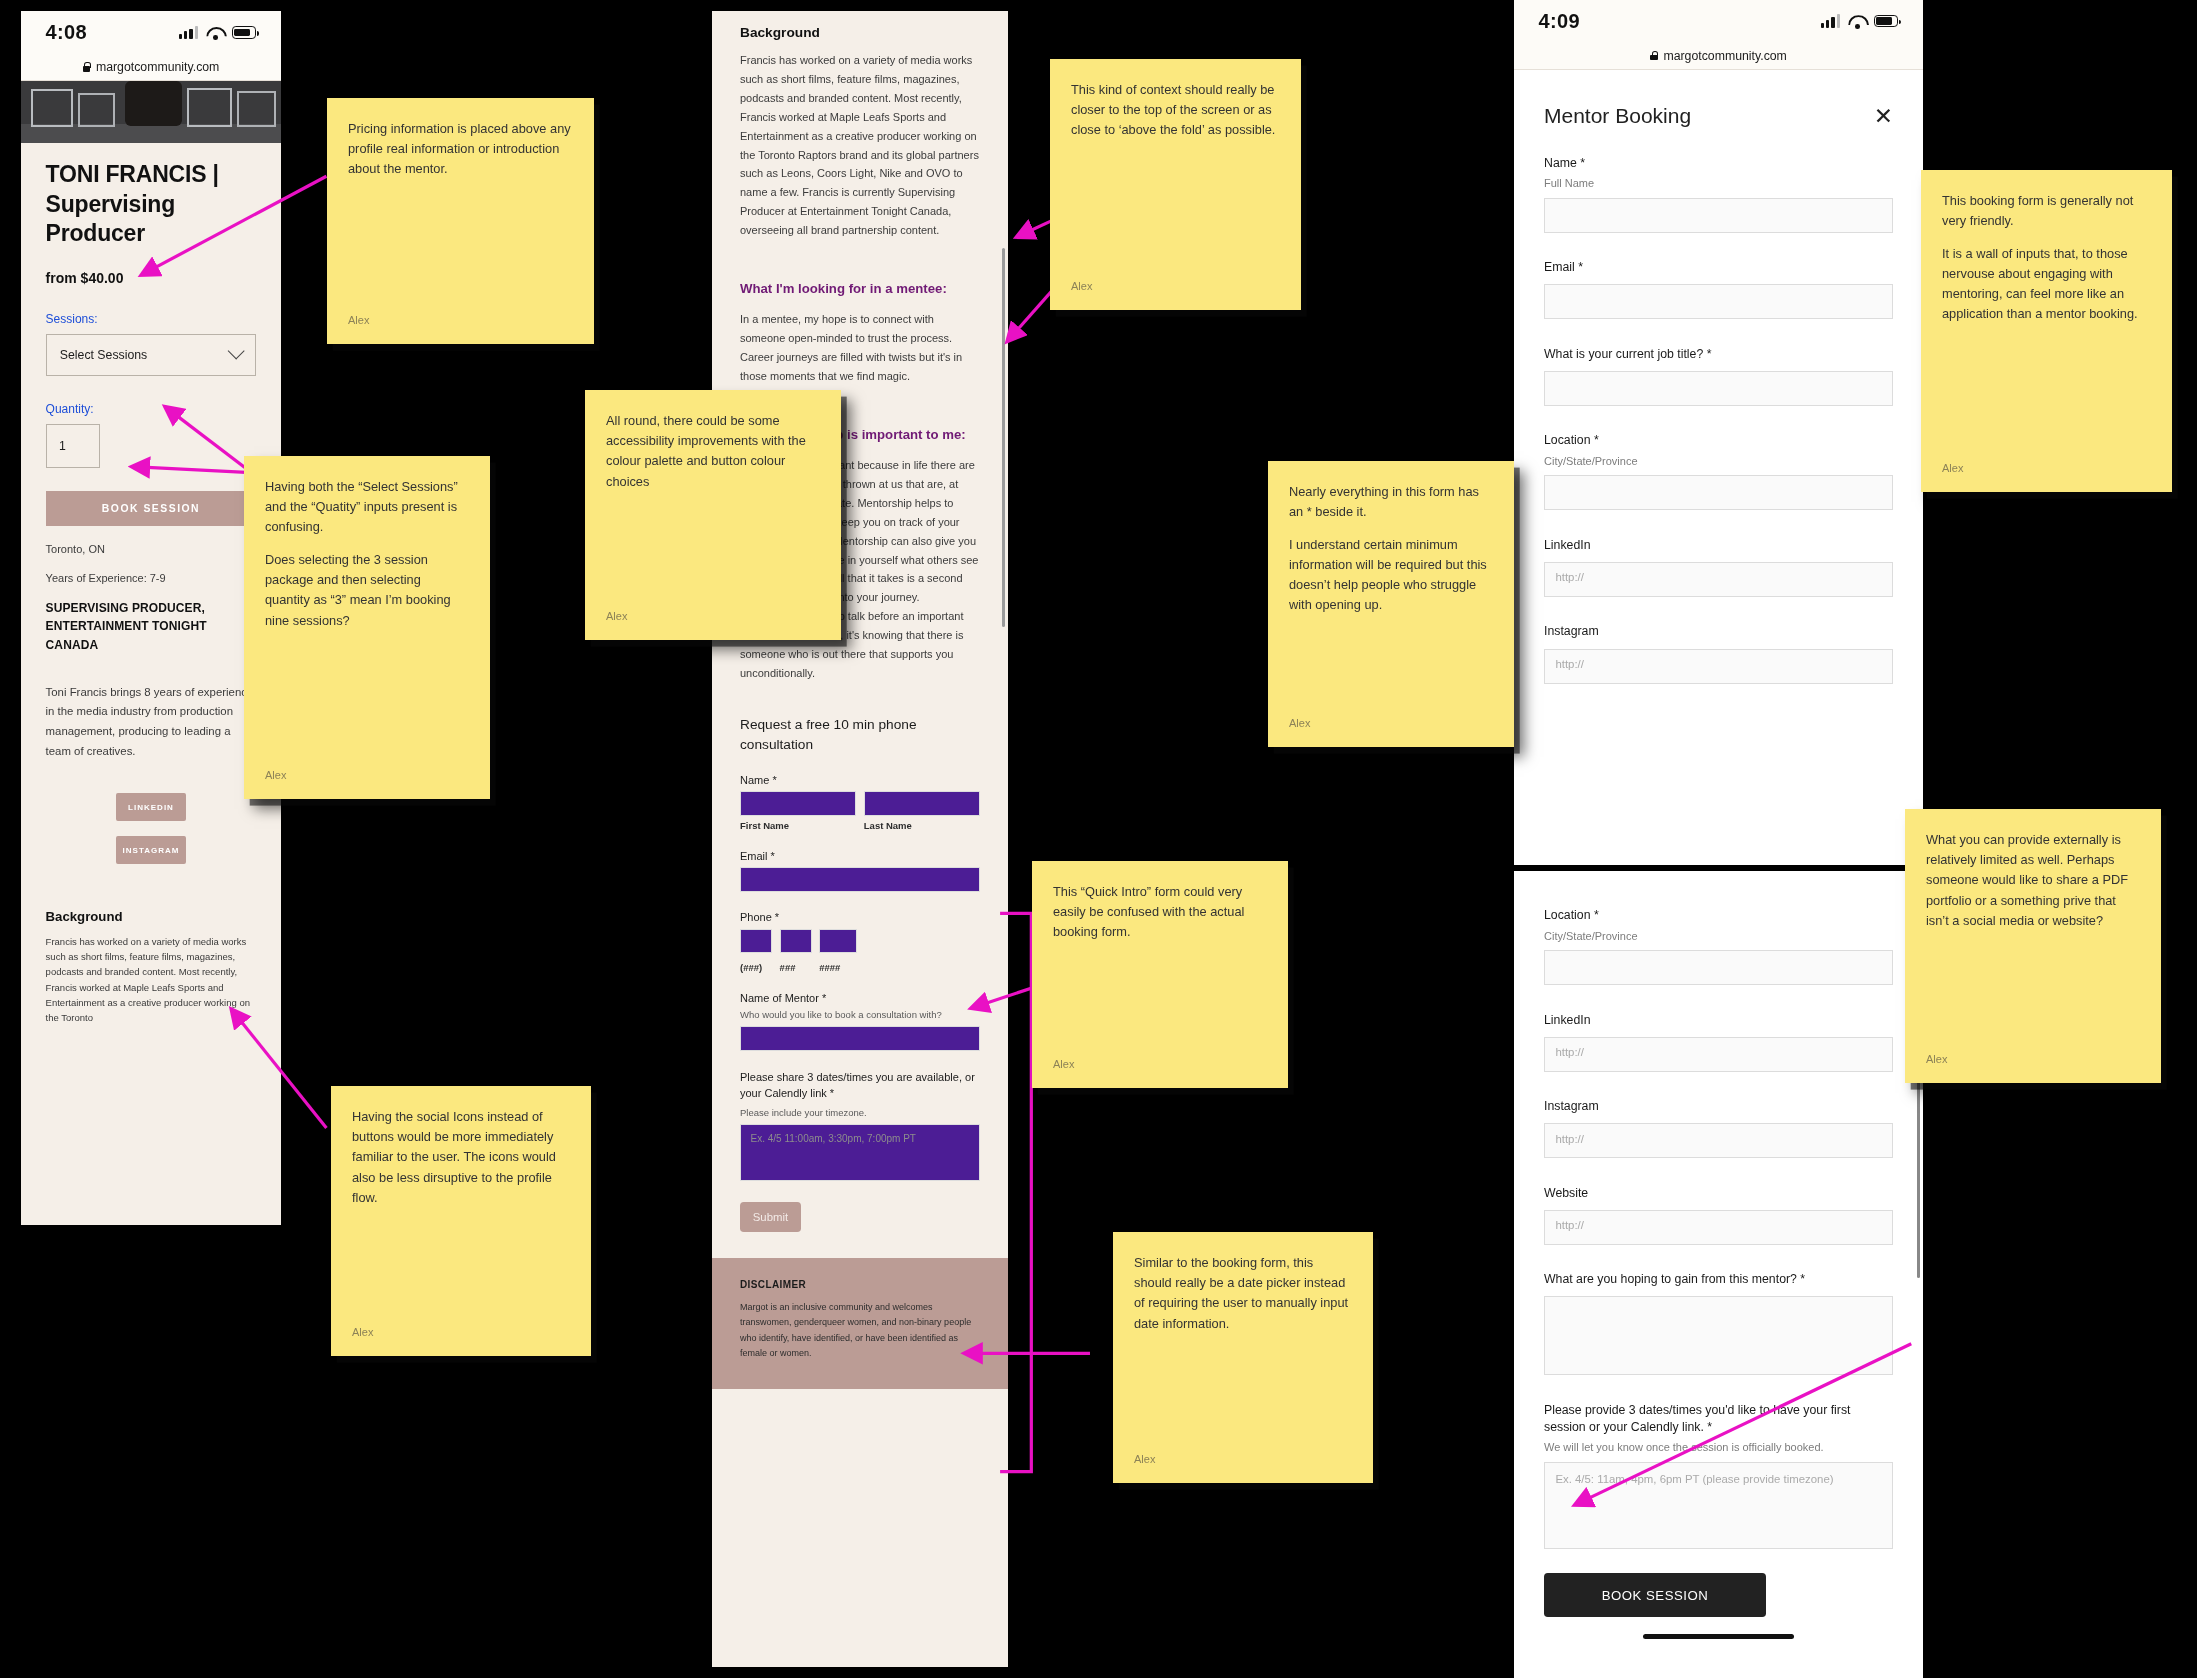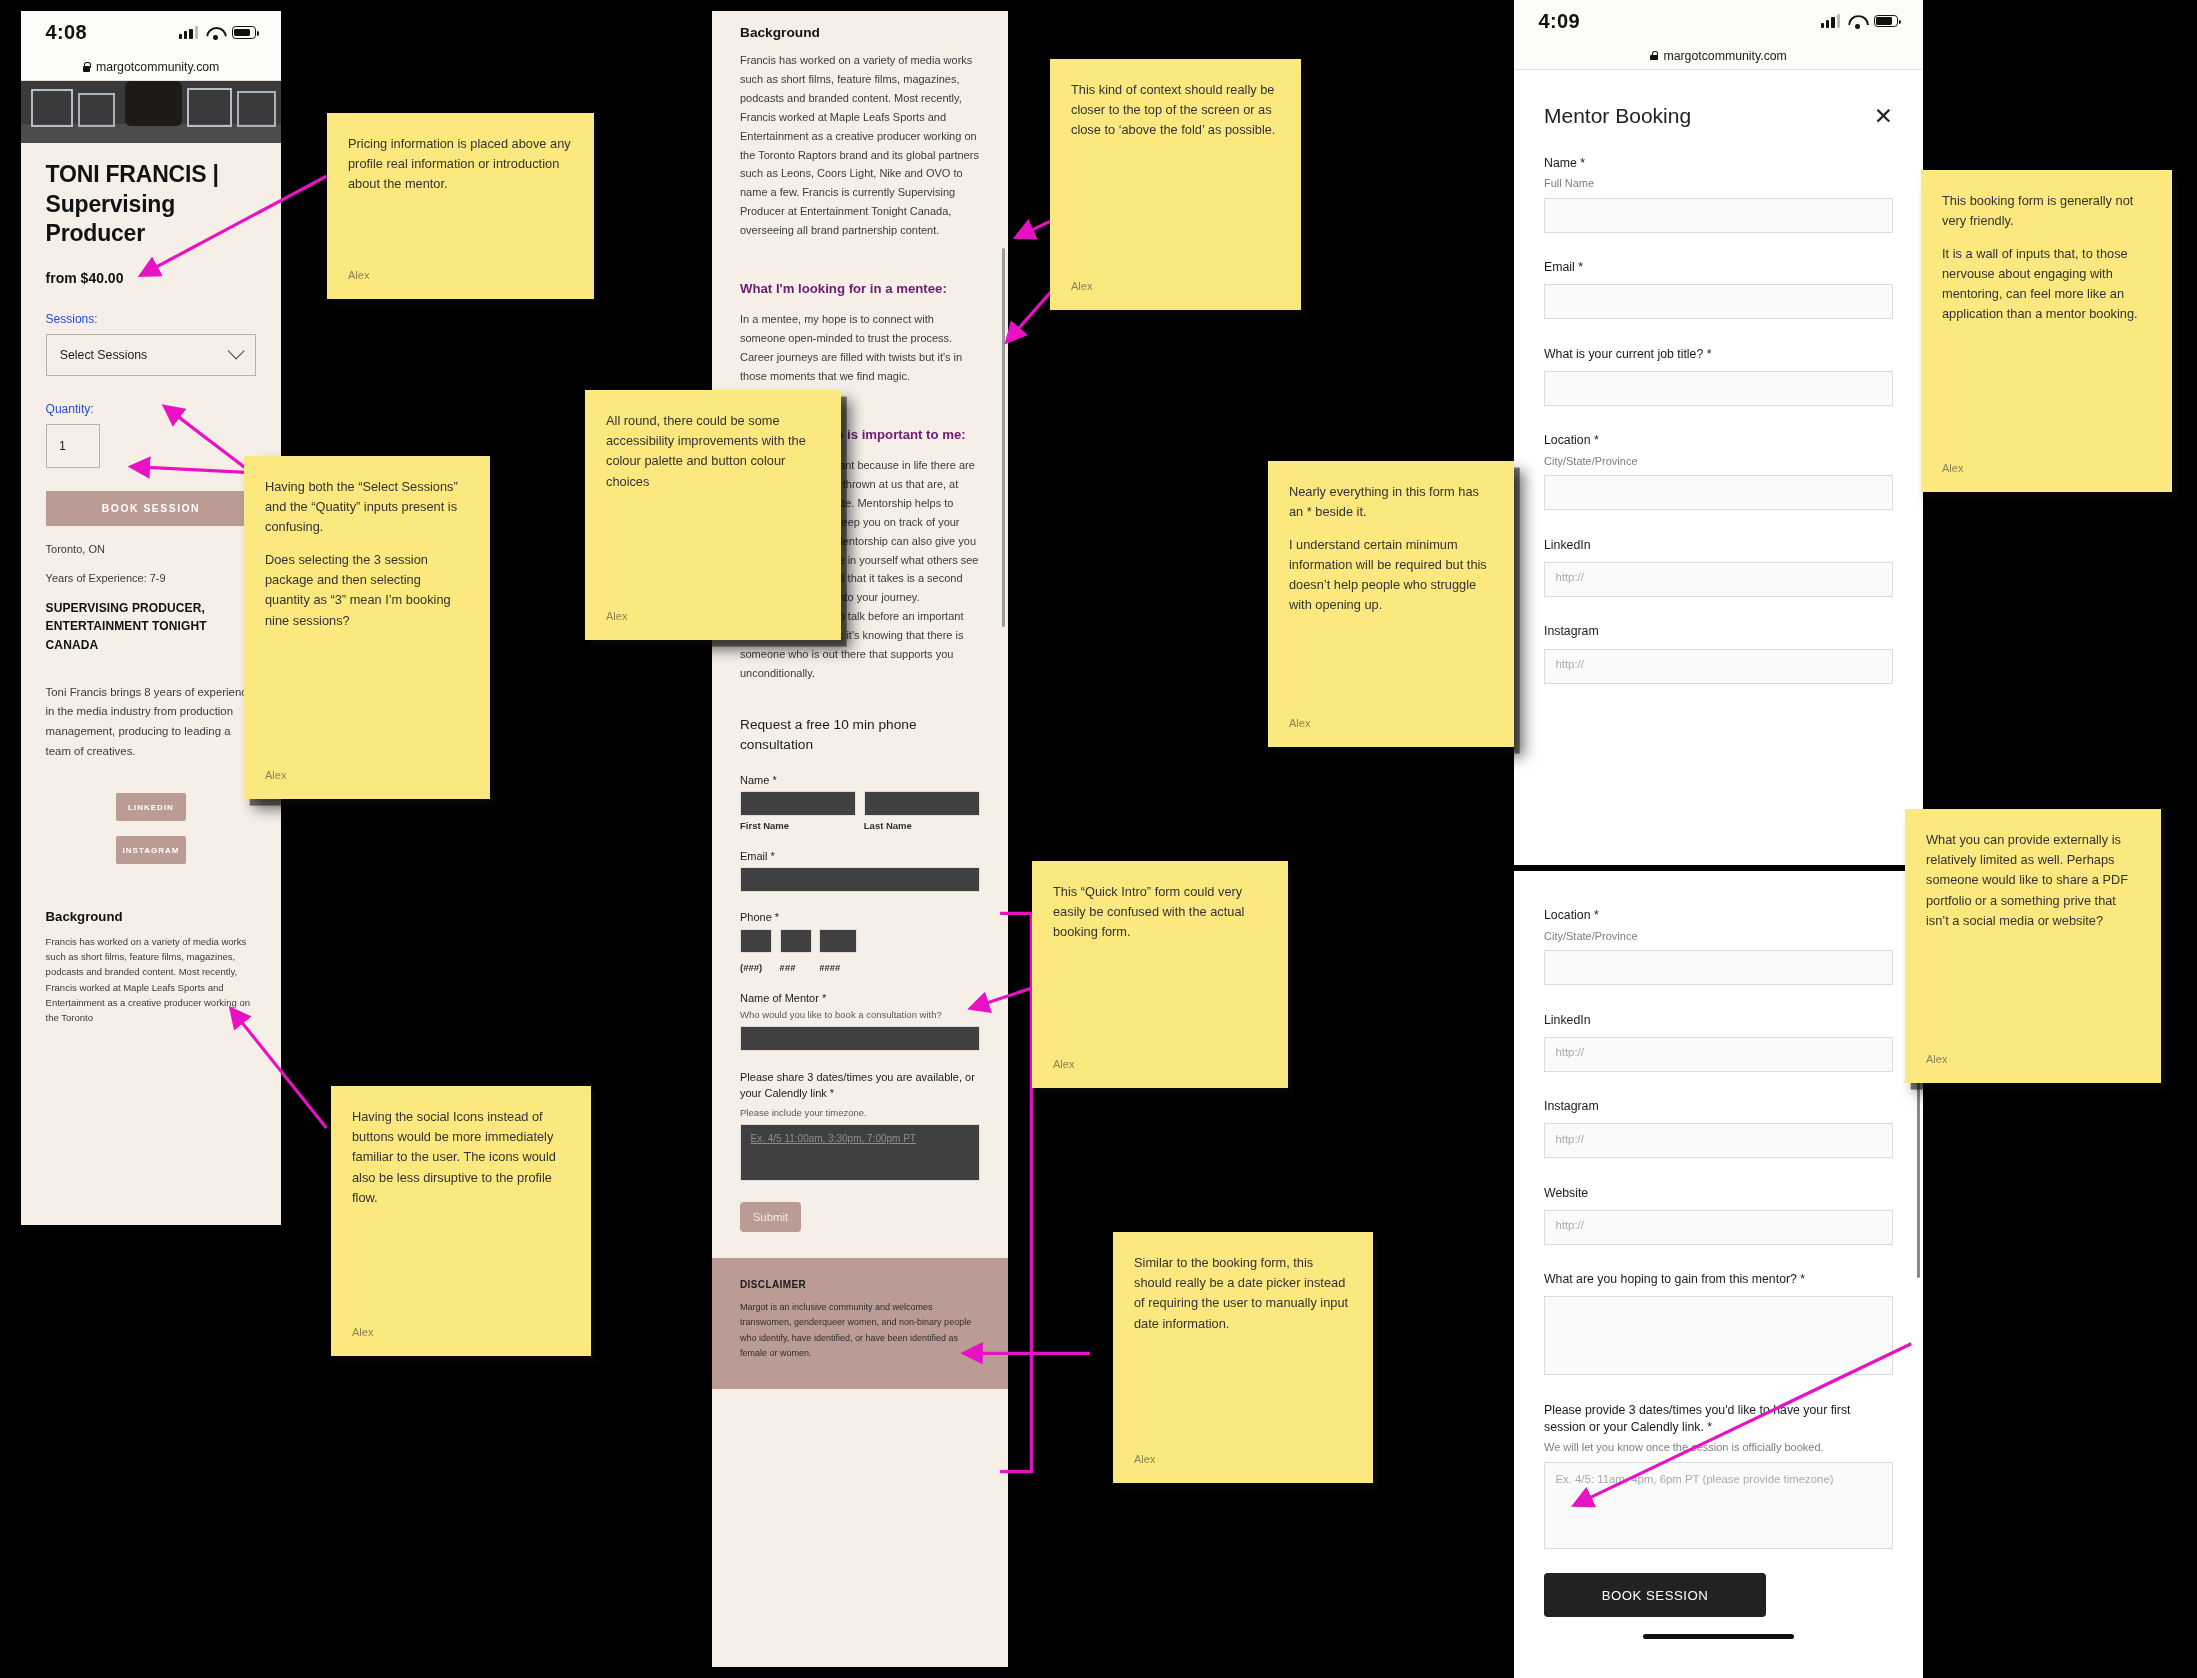--- a/index.html
+++ b/index.html
@@ -78,21 +78,21 @@
 
   
   #phone2 { left: 712px; top: 11.4px; width: 296px; height: 1656px; background:#f5efe8; }
   .p2body { padding: 0 28px; position:relative; }
   .p2 .h2 { font-size:13.7px; font-weight:700; color:#111; }
   .p2-para { font-size:11px; color:#3b3b3b; line-height:1.72; margin-top:11.4px; }
   .p2-h3 { font-size:13.2px; font-weight:700; color:#701a75; line-height:1.5; margin-top:39px; }
   .form-title { font-size:13.7px; color:#1c1c1c; line-height:1.45; margin-top:32px;}
   .fl { font-size:11px; color:#1c1c1c; margin-top:19px; margin-bottom:5.7px; }
   .fsub { font-size:9.5px; color:#5a5a5a; margin-top:1.9px; margin-bottom:5.7px;}
-  .fin { background:#404040; border:0.9px solid #ddd; height:24.6px;text-decoration:underline; }
+  .fin { background:#4c1d95; border:0.9px solid #ddd; height:24.6px; }
   .fin.tall { height:57px; padding:8.5px 9.5px; font-size:10px; color:#8d8d8d;}
   .frow { display:flex; gap:7.6px; }
   .fcap { font-size:9.5px; color:#2d2d2d; margin-top:3.8px; font-weight:600;}
   .btn-submit { margin-top:21px; width:61px; height:30px; background:#bb9c95; color:#f3eae7;
     display:flex;align-items:center;justify-content:center; font-size:11.4px; border-radius:3.8px;}
   .disc { background:#bb9c95; margin-top:26.5px; padding:21px 28px 28px; }
   .disc-h { font-size:10px; font-weight:700; color:#1b1b1b; letter-spacing:0.4px;}
   .disc-p { font-size:9px; color:#2d2d2d; line-height:1.7; margin-top:9.5px;}
   .scrollbar { position:absolute; right:2.8px; width:2.8px; background:#9a9a9a; border-radius:1.9px;}
 
@@ -351,21 +351,21 @@
       <line x1="1118" y1="230" x2="1075" y2="250"></line>
       <line x1="1118" y1="1035" x2="1027" y2="1065"></line>
       <line x1="1152" y1="1430" x2="1020" y2="1430"></line>
       <line x1="2020" y1="1420" x2="1665" y2="1590"></line>
     </g>
     <g stroke="#e911c4" stroke-width="3.4" fill="none">
       <path d="M 1057 965 L 1090 965 L 1090 1555 L 1057 1555"></path>
     </g>
   </svg>
 
-  <div class="note" style="left:327px; top:113px; width:267px; height:186px;">
+  <div class="note" style="left:327px; top:98px; width:267px; height:246px;">
     <div class="nbody">
       <p>Pricing information is placed above any profile real information or introduction about the mentor.</p>
     </div>
     <div class="author">Alex</div>
   </div>
 
   <div class="note" style="left:244px; top:456px; width:246px; height:343px;">
     <div class="nbody">
       <p>Having both the “Select Sessions” and the “Quatity” inputs present is confusing.</p>
       <p>Does selecting the 3 session package and then selecting quantity as “3” mean I’m booking nine sessions?</p>

